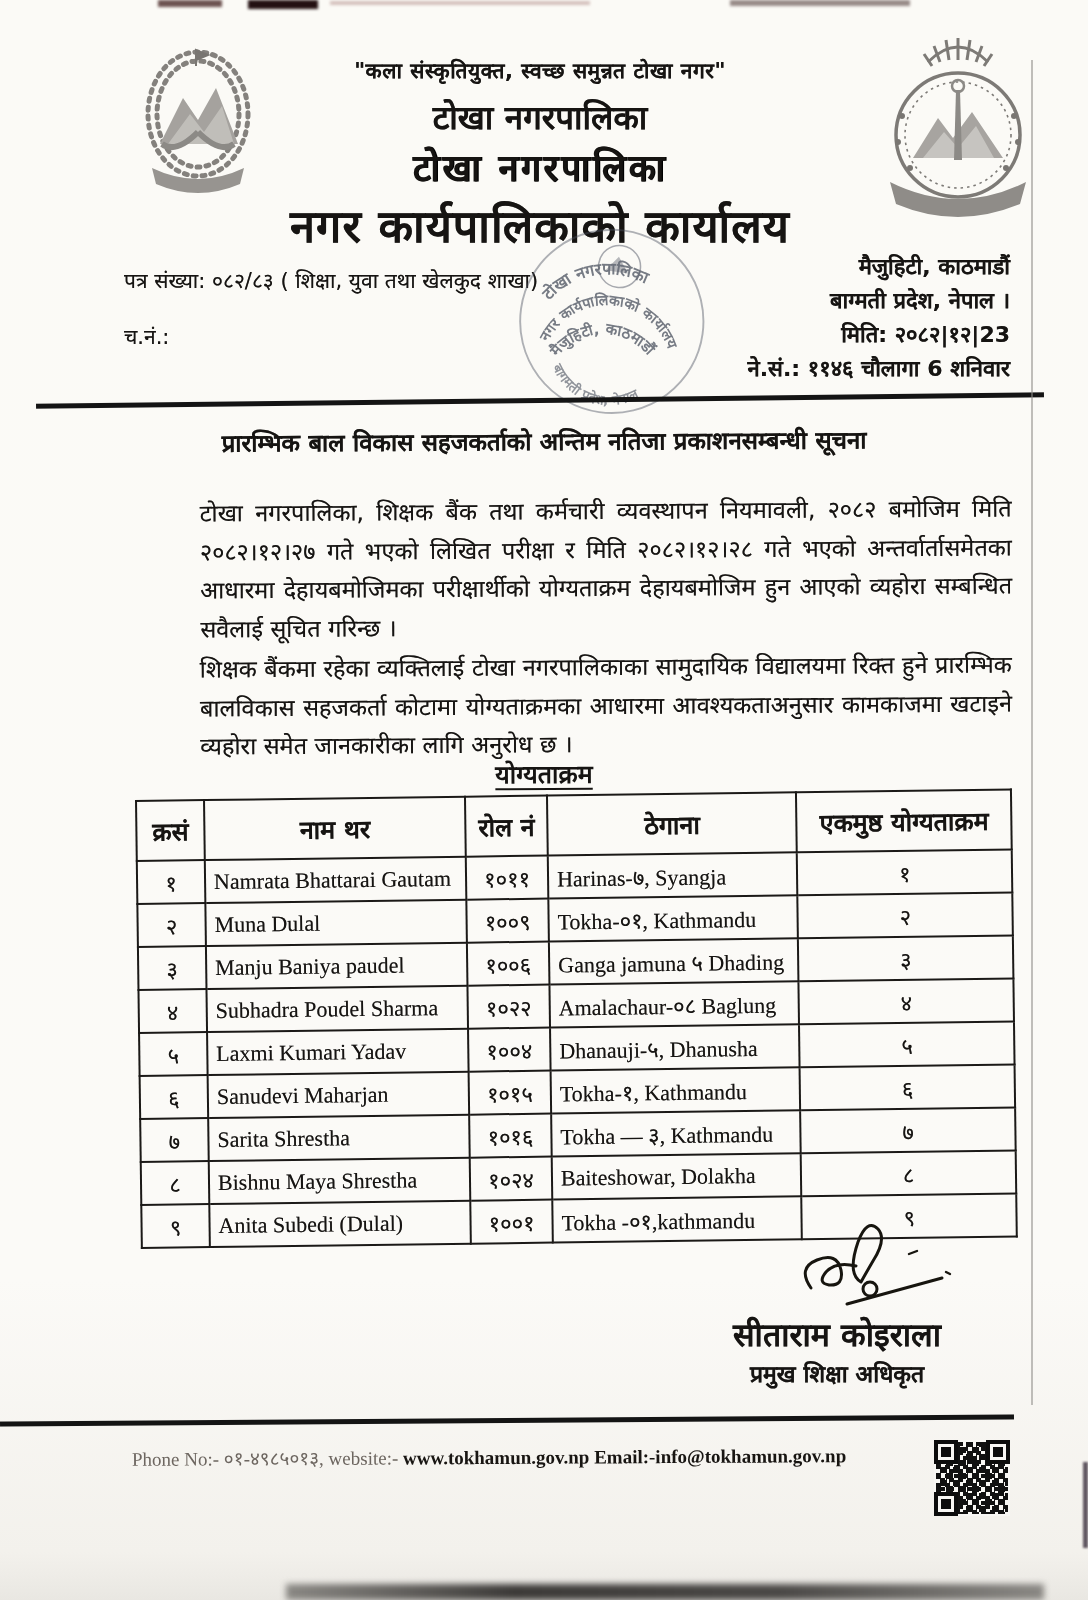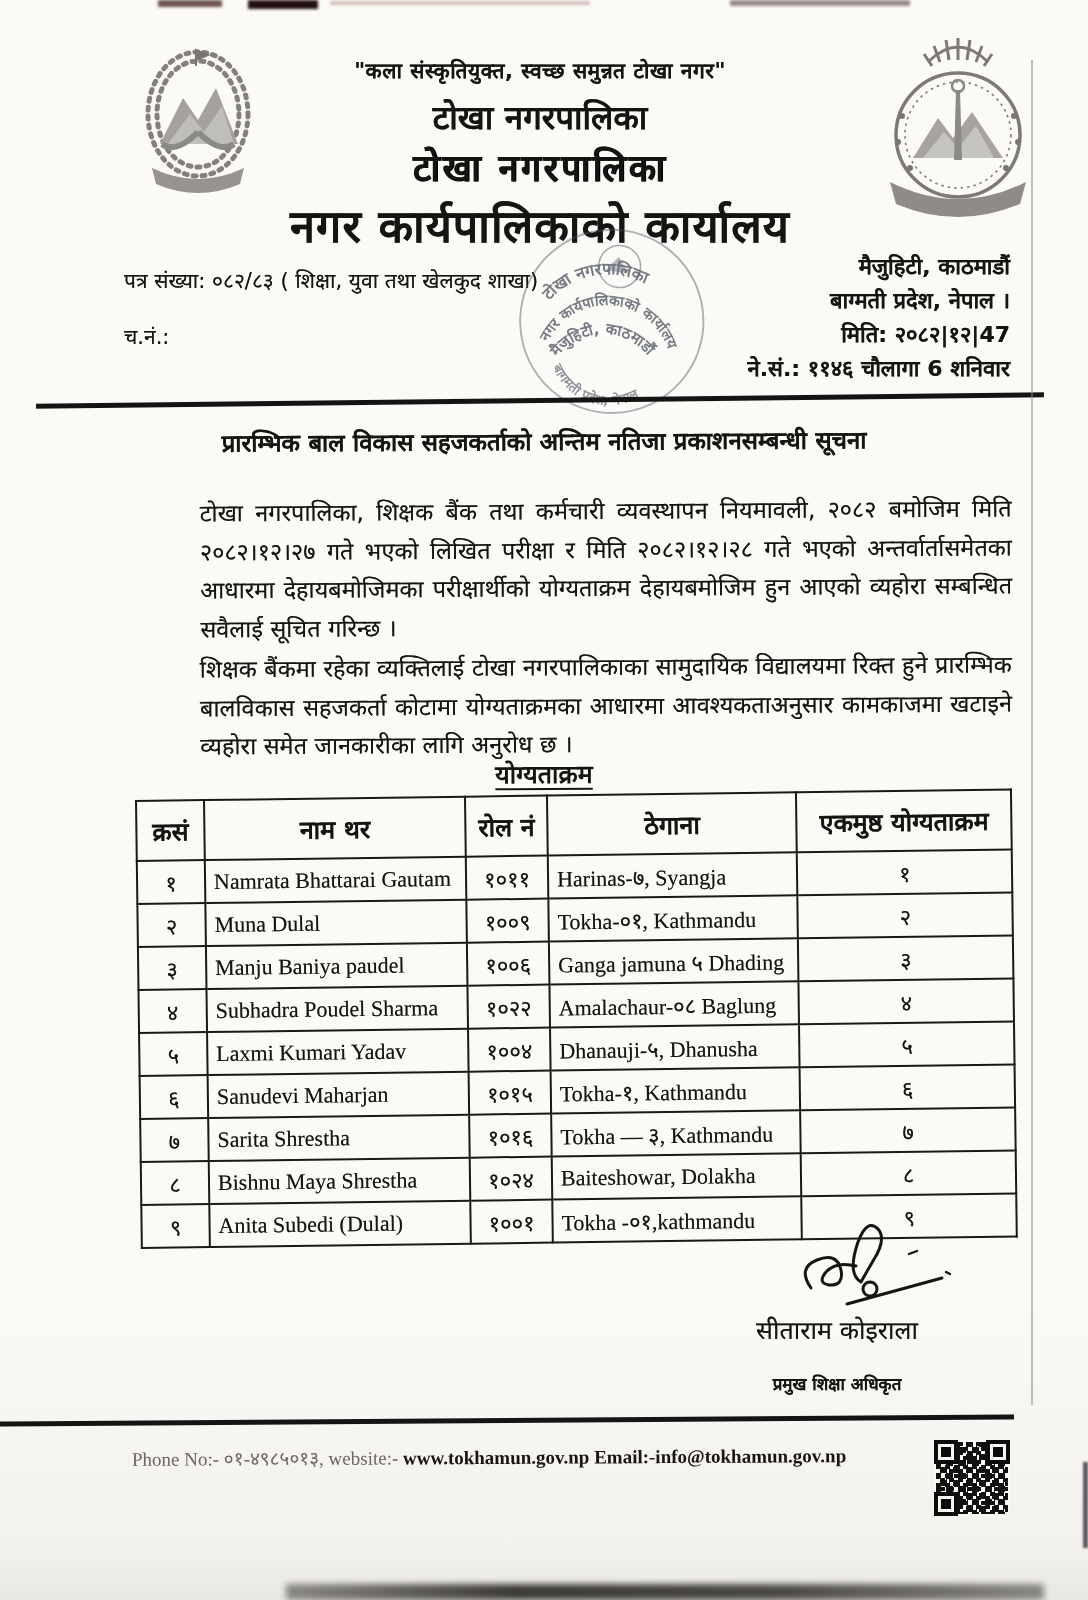--- a/index.html
+++ b/index.html
@@ -49,22 +49,22 @@
   #rank-table th,#rank-table td{border:2.4px solid #1b1917;padding:0 8px;}
   #rank-table th{font-size:25px;font-weight:bold;height:58px;}
   #rank-table td{height:41px;font-size:22px;}
   td.c{text-align:center;}
   td.name,td.addr{text-align:left;font-family:"Liberation Serif","DejaVu Sans",serif;padding-left:12px;}
   col.w-sn{width:68px;}col.w-name{width:262px;}col.w-roll{width:82px;}
   col.w-addr{width:250px;}col.w-rank{width:215px;}
   
   #sig-block{position:absolute;right:86px;top:1222px;width:330px;text-align:center;}
   #sig-scrawl{width:170px;height:92px;margin-left:90px;}
-  #sig-name{font-size:25px;font-weight:normal;margin-top:-6px;text-shadow:0 0 .4px rgba(0,0,0,.5);}
-  #sig-title{font-size:17px;font-weight:bold;margin-top:26px;text-shadow:0 0 .4px rgba(0,0,0,.5);}
+  #sig-name{font-size:32px;font-weight:bold;margin-top:-6px;text-shadow:0 0 .4px rgba(0,0,0,.5);}
+  #sig-title{font-size:23px;font-weight:bold;margin-top:2px;text-shadow:0 0 .4px rgba(0,0,0,.5);}
   
   #footer-text{position:absolute;left:132px;top:1444px;font-size:19px;transform:rotate(-.3deg);}
   #footer-text .faint{font-family:"Liberation Serif",serif;color:#6d6660;}
   #footer-text .strong{font-weight:bold;color:#181512;font-family:"Liberation Serif",serif;}
   #qr{position:absolute;left:936px;top:1442px;width:72px;height:72px;
     background:
       repeating-conic-gradient(#111 0 25%,transparent 0 50%) 0 0/9px 9px,
       repeating-conic-gradient(#111 0 25%,transparent 0 50%) 4px 5px/13px 13px;
     background-color:#f8f7f4;outline:2px solid #f8f7f4;}
   .finder{position:absolute;width:16px;height:16px;border:4px solid #0c0c0c;background:#f8f7f4;}
@@ -142,21 +142,21 @@
   </div>
 
   <div id="meta-left">
     <div>पत्र संख्या: ०८२/८३ ( शिक्षा, युवा तथा खेलकुद शाखा)</div>
     <div class="chn">च.नं.:</div>
   </div>
 
   <div id="meta-right">
     <div>मैजुहिटी, काठमाडौं</div>
     <div>बाग्मती प्रदेश, नेपाल ।</div>
-    <div>मिति: २०८२|१२|47</div>
+    <div>मिति: २०८२|१२|23</div>
     <div>ने.सं.: ११४६ चौलागा 6 शनिवार</div>
   </div>
 
   <svg id="stamp" viewBox="0 0 220 220">
     <defs>
       <path id="arcT" d="M30 120 A 82 82 0 0 1 190 118"></path>
       <path id="arcM" d="M45 142 A 68 68 0 0 1 178 140"></path>
       <path id="arcC" d="M52 168 A 60 60 0 0 1 170 166"></path>
       <path id="arcB" d="M50 148 A 64 64 0 0 0 172 146"></path>
     </defs>

